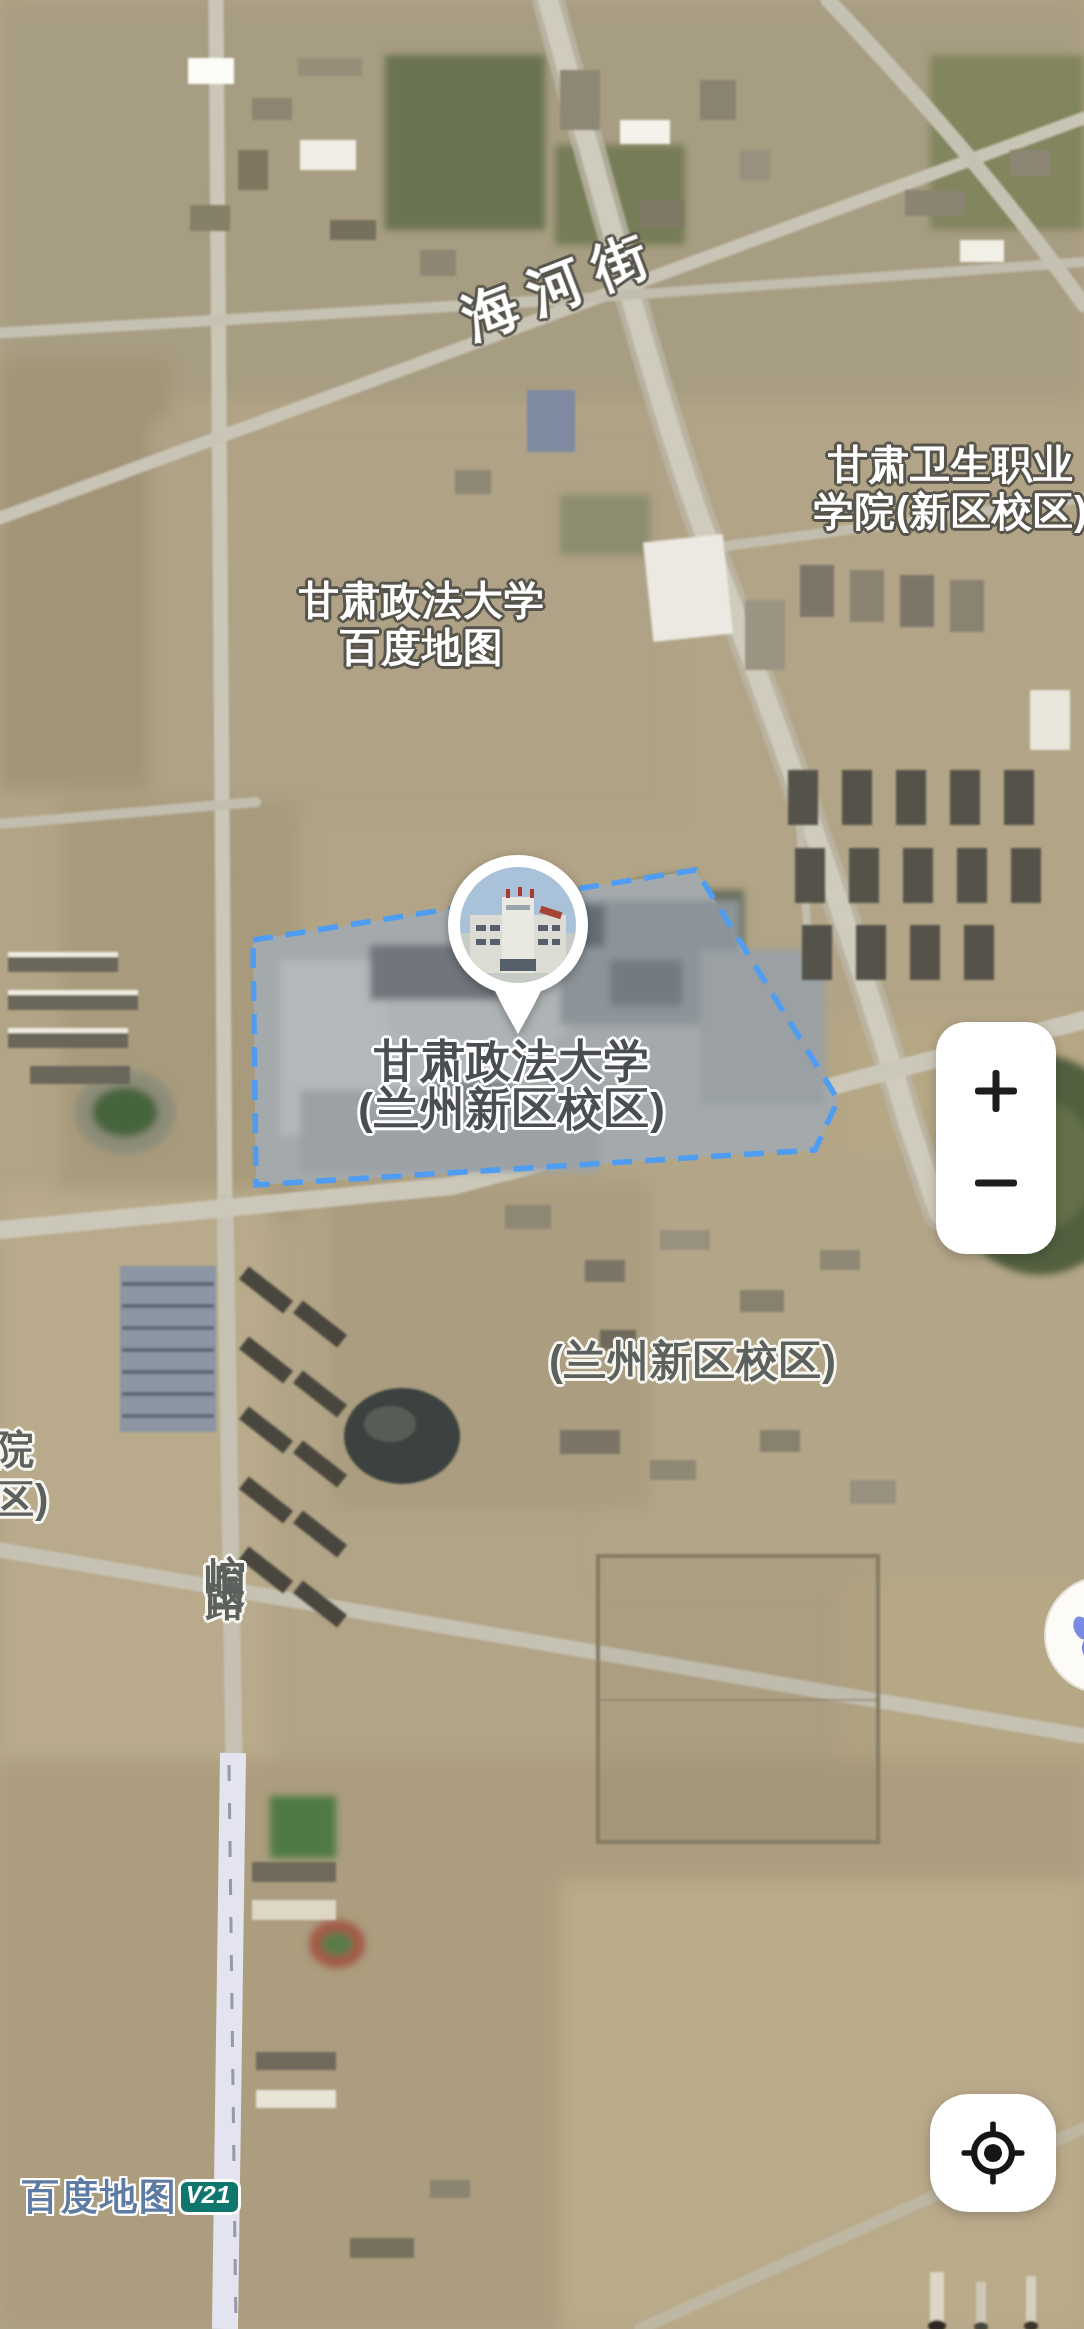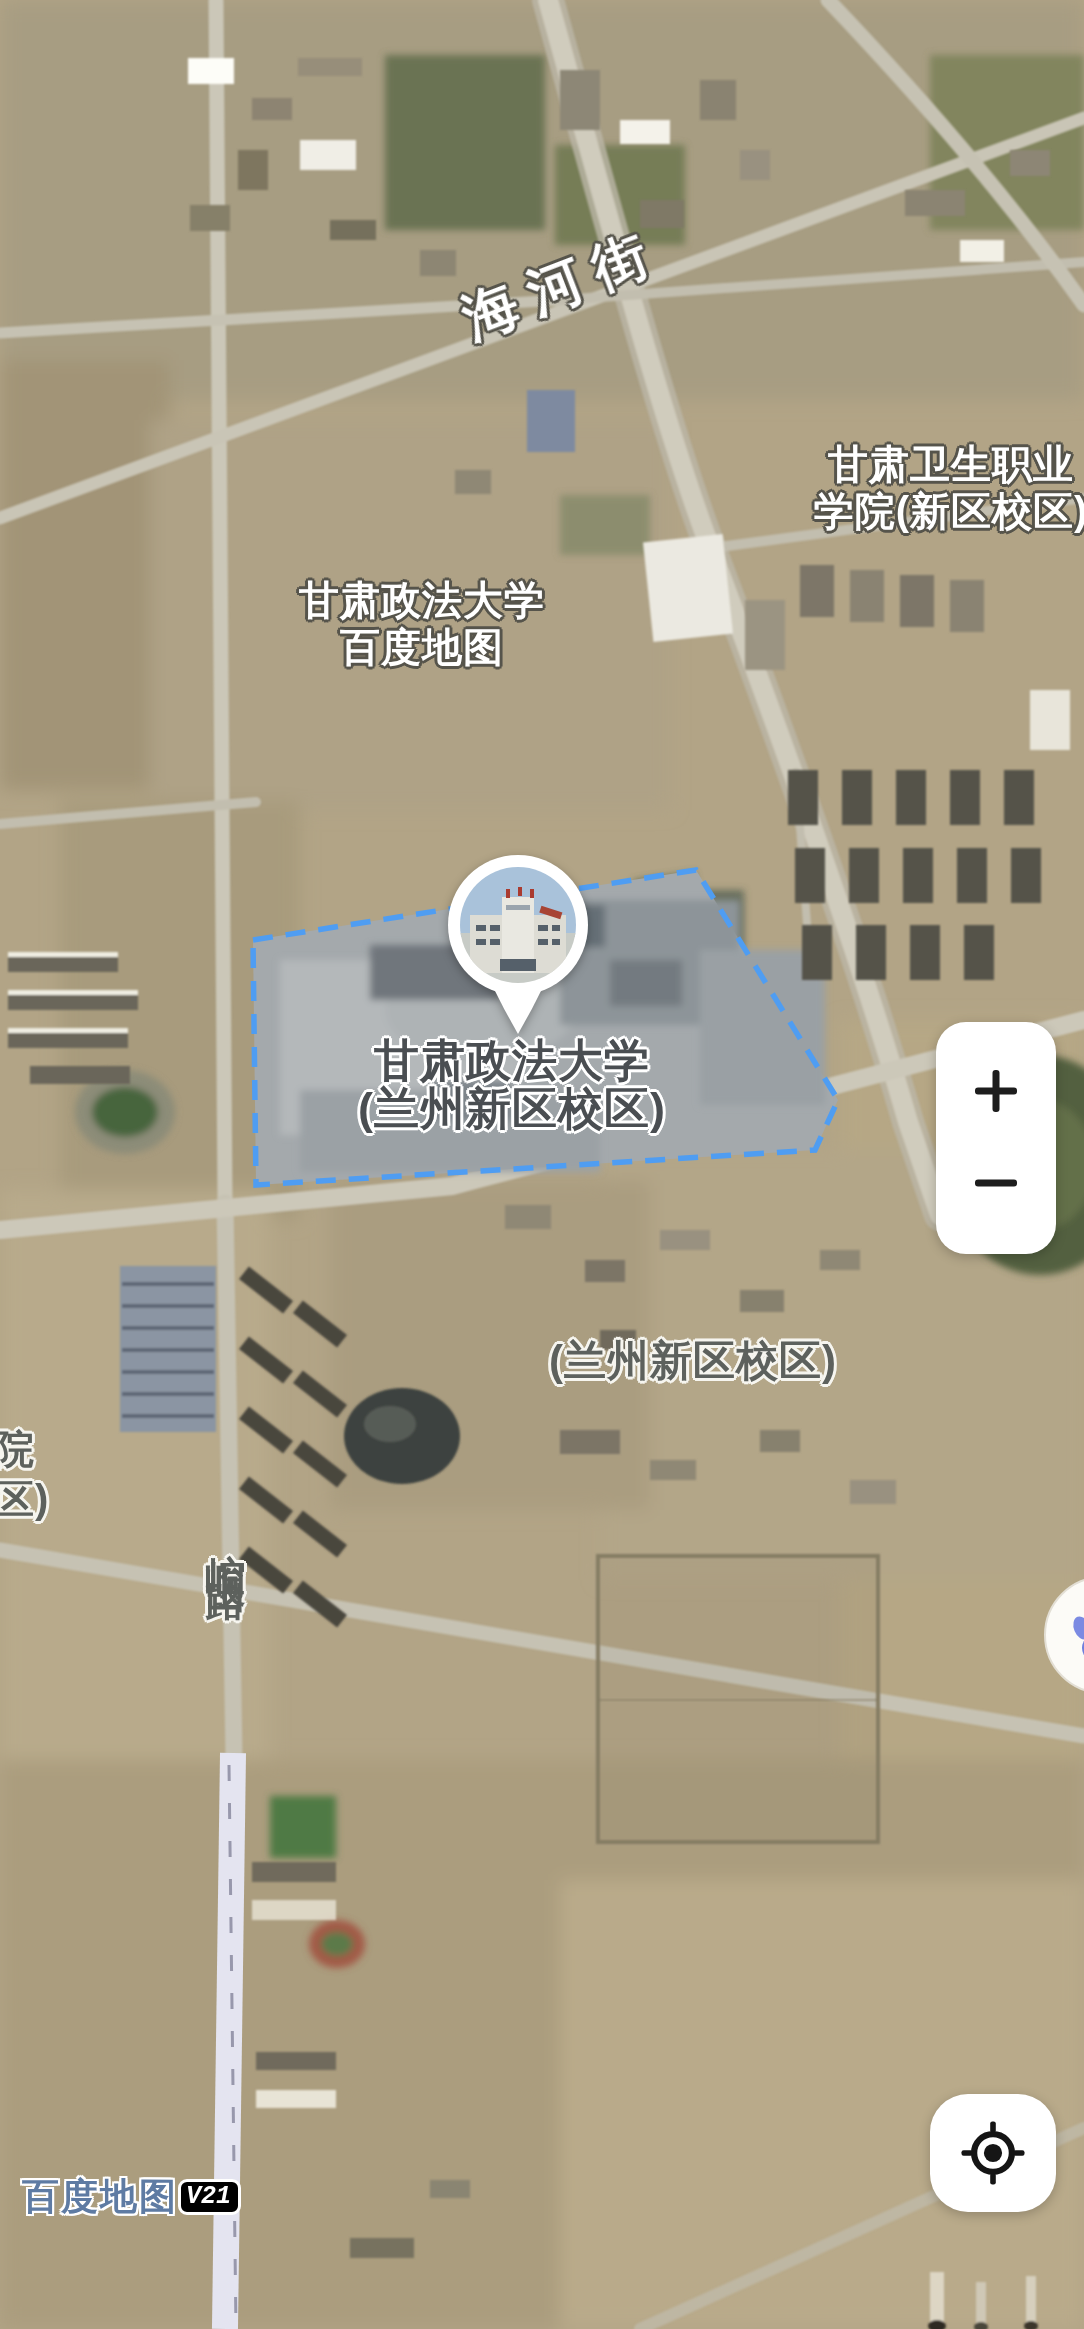--- a/index.html
+++ b/index.html
@@ -44,21 +44,21 @@
   #locate-btn{left:930px;top:2094px;width:126px;height:118px;background:#fff;border-radius:38px;
     box-shadow:0 3px 12px rgba(0,0,0,.22);display:flex;align-items:center;justify-content:center;cursor:pointer;}
   
   #paw-logo{left:1044px;top:1576px;width:118px;height:118px;background:#fcfbf7;border-radius:50%;
     border:2px solid #e3dfd5;display:flex;align-items:center;justify-content:center;}
   
   #watermark{left:22px;top:2172px;display:flex;align-items:center;font-family:Liberation Mono, monospace;}
   #wm-brand{font-size:37px;font-weight:700;letter-spacing:2px;color:#5e7ba3;
     text-shadow:2px 0 0 #fff,-2px 0 0 #fff,0 2px 0 #fff,0 -2px 0 #fff,
                 2px 2px 0 #fff,-2px 2px 0 #fff,2px -2px 0 #fff,-2px -2px 0 #fff;}
-  #wm-badge{background:#000000;color:#fff;border:3px solid #fff;border-radius:9px;
+  #wm-badge{background:#0f766e;color:#fff;border:3px solid #fff;border-radius:9px;
     font-size:25px;font-style:italic;font-weight:700;padding:2px 7px 3px 5px;line-height:1;}
 </style>
 </head>
 <body>
 
 <div id="screen">
 
   <svg class="abs" width="1084" height="2329" viewBox="0 0 1084 2329" style="left:0;top:0">
     <defs>
       <filter id="b8" x="-20%" y="-20%" width="140%" height="140%">

